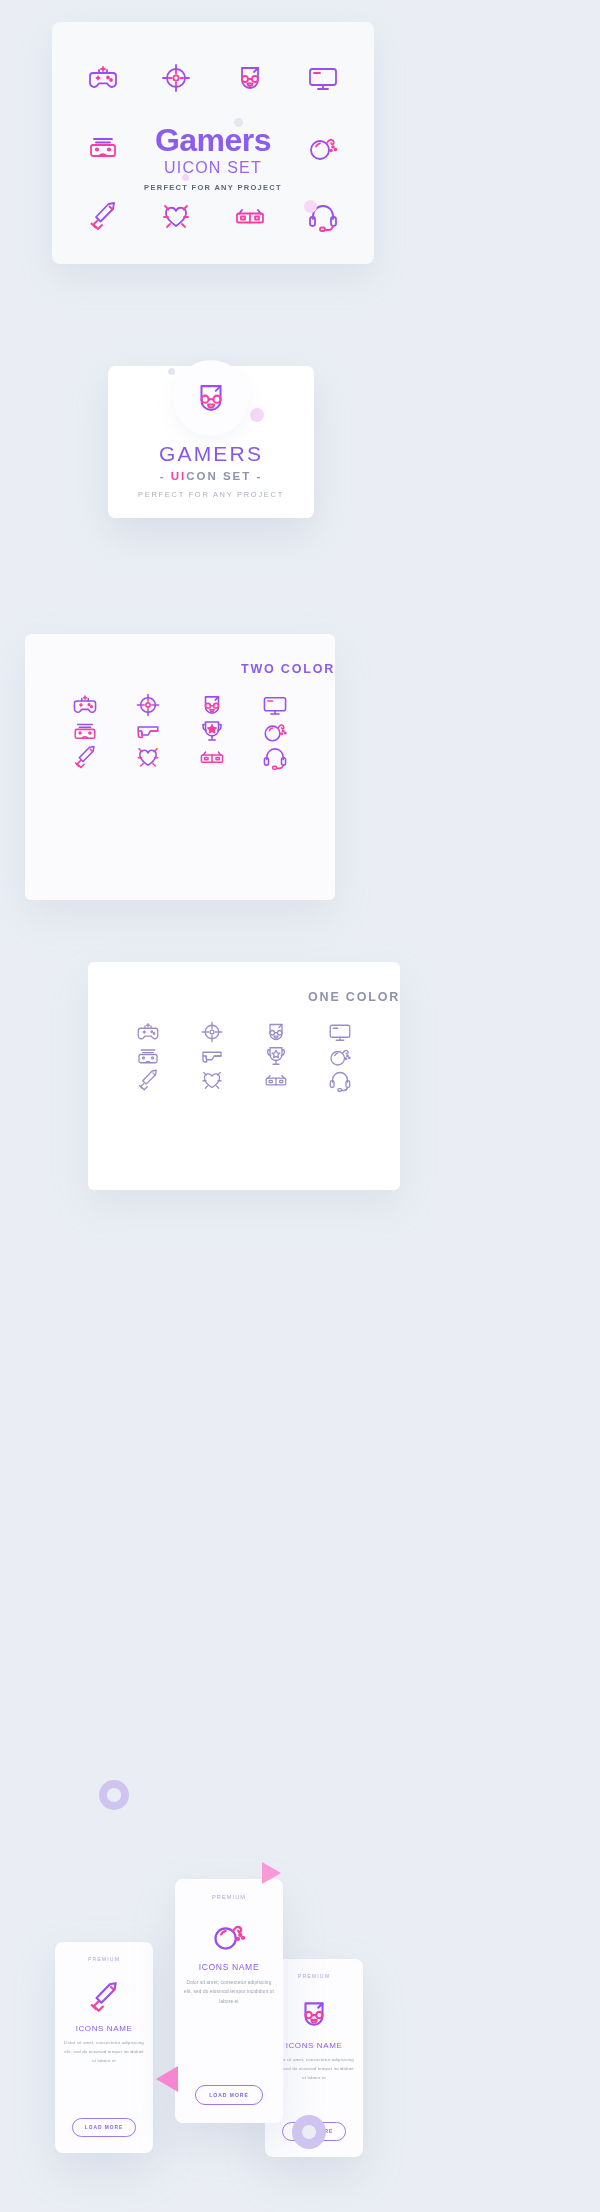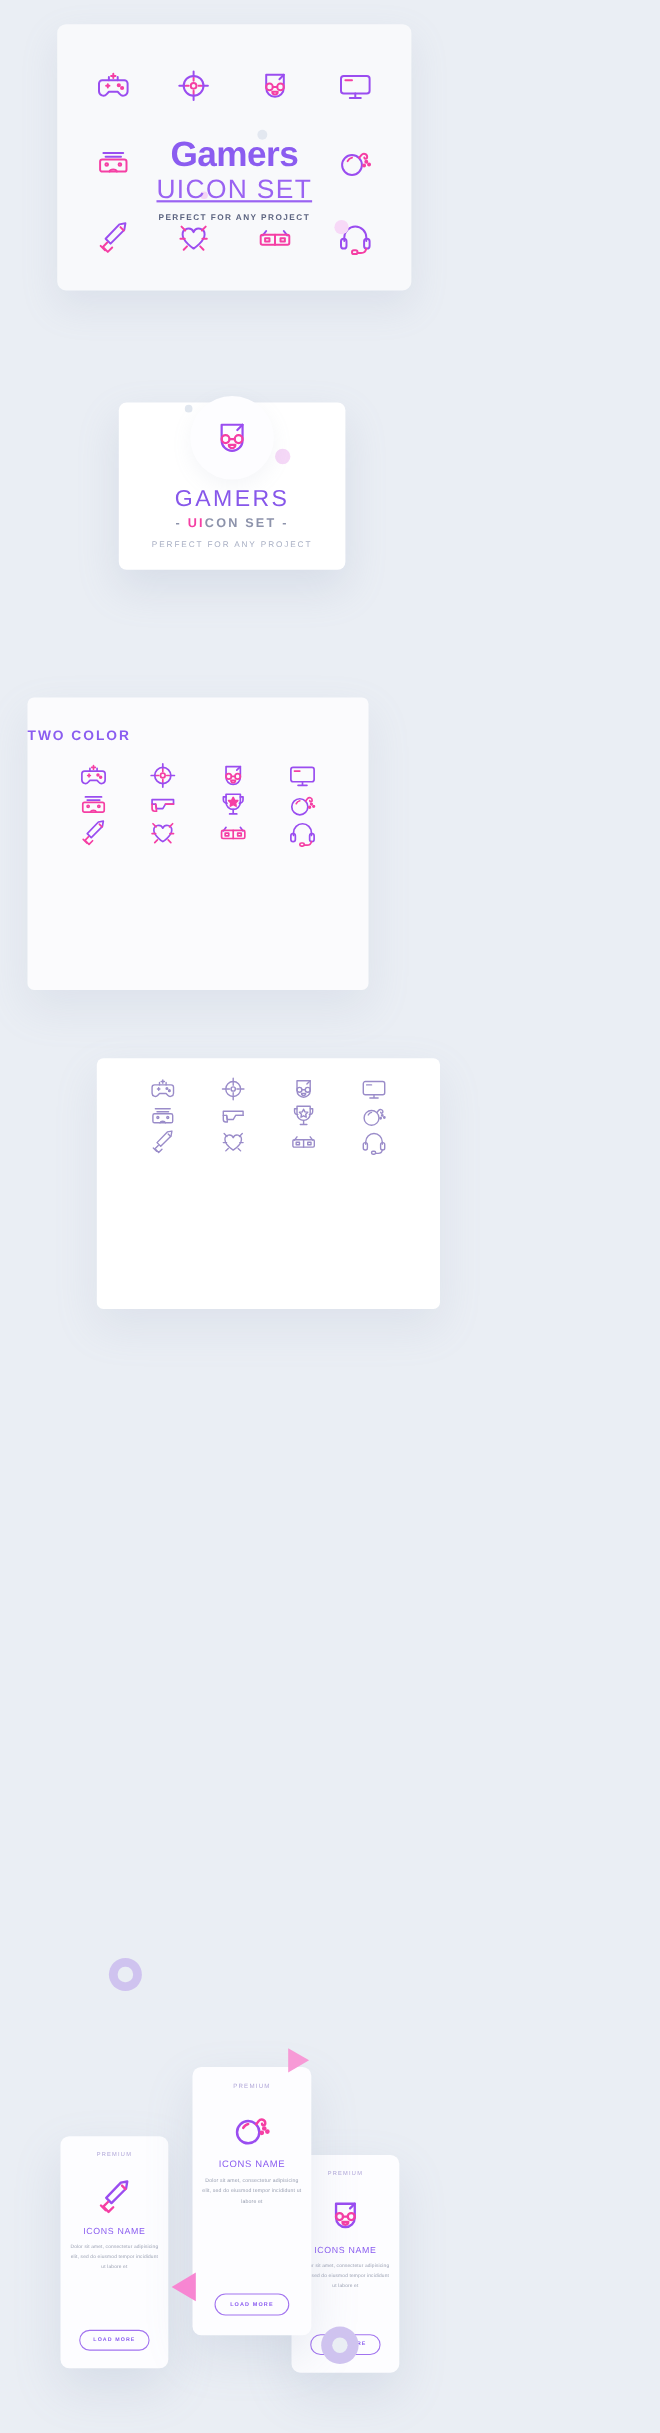--- a/index.html
+++ b/index.html
@@ -36,22 +36,22 @@
     position: absolute; left: 0; right: 0; top: 102px;
     text-align: center;
     z-index: 5;
     pointer-events: none;
   }
   .hero-title {
     font-size: 32px; font-weight: 700; letter-spacing: -.5px;
     color: #8b5cf0; line-height: 1.02;
   }
   .hero-sub {
-    font-size: 24px; font-weight: 400; letter-spacing: 1.2px;
-    color: #9a63f2; line-height: 1.25; margin-top: 1px; text-decoration: underline;
+    font-size: 16px; font-weight: 400; letter-spacing: 1.2px;
+    color: #9a63f2; line-height: 1.25; margin-top: 1px;
   }
   .hero-tag {
     font-size: 7.5px; font-weight: 700; letter-spacing: 1.3px;
     color: #5c6480; margin-top: 5px;
   }
   .dot { position: absolute; border-radius: 50%; }
   .dot-a { width: 9px; height: 9px; background: #e3e8f0; left: 182px; top: 96px; }
   .dot-b { width: 7px; height: 7px; background: #f3d5f6; left: 130px; top: 152px; }
   .dot-c { width: 13px; height: 13px; background: #f7d9f7; left: 252px; top: 178px; }
 
@@ -91,21 +91,21 @@
   .sec-card {
     position: absolute;
     background: #fbfbfd;
     border-radius: 6px;
     box-shadow: 0 16px 40px rgba(140,155,185,.14);
   }
   .sec-two  { left: 25px;  top: 634px;  width: 310px; height: 266px; }
   .sec-one  { left: 88px;  top: 962px;  width: 312px; height: 228px; background:#fff; }
 
   .sec-title {
-    text-align: left; font-weight: 700;
+    text-align: right; font-weight: 700;
     font-size: 12.5px; letter-spacing: 1.8px;
     padding-top: 28px;
   }
   .sec-two .sec-title { color: #8a5cf0; }
   .sec-one .sec-title { color: #8f92ae; }
 
   .icon-grid {
     display: grid;
     grid-template-columns: repeat(4, 1fr);
     grid-template-rows: repeat(3, 1fr);
@@ -571,20 +571,21 @@
             </g>
             <g stroke="#f53fa4">
               <use href="#g-headset-acc"></use>
             </g>
           </svg>
         </div>
     </div>
   </div>
 
   <div class="sec-card sec-one">
+    <div class="sec-title">ONE COLOR</div>
     <div class="icon-grid">
       <div class="icell">
           <svg viewBox="0 0 32 32" fill="none" stroke="#9a8cc9" stroke-width="1.7" stroke-linecap="round" stroke-linejoin="round">
             <use href="#g-gamepad"></use>
             <use href="#g-gamepad-acc"></use>
           </svg>
         </div>
       <div class="icell">
           <svg viewBox="0 0 32 32" fill="none" stroke="#9a8cc9" stroke-width="1.7" stroke-linecap="round" stroke-linejoin="round">
             <use href="#g-cross"></use>

